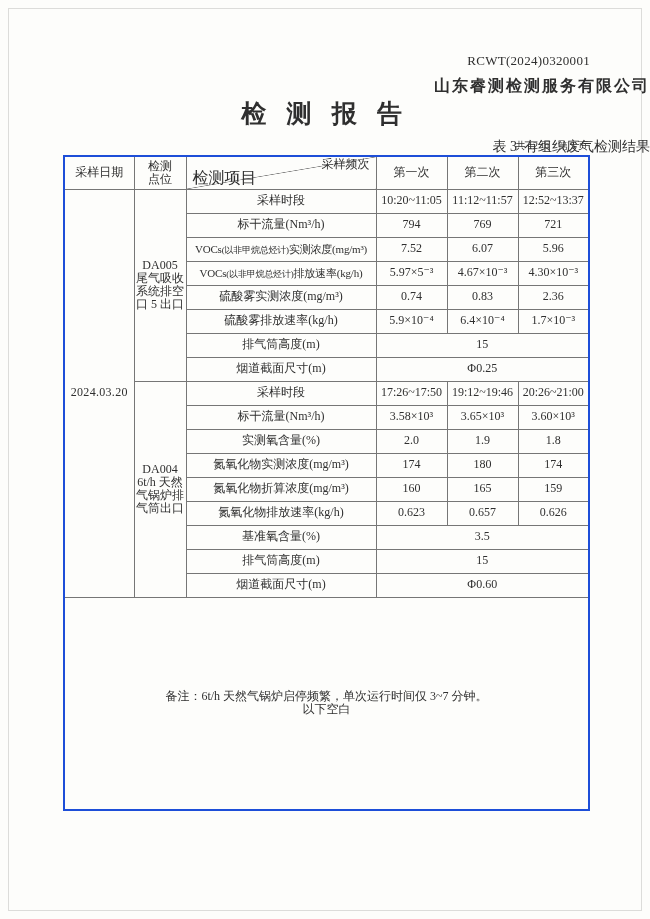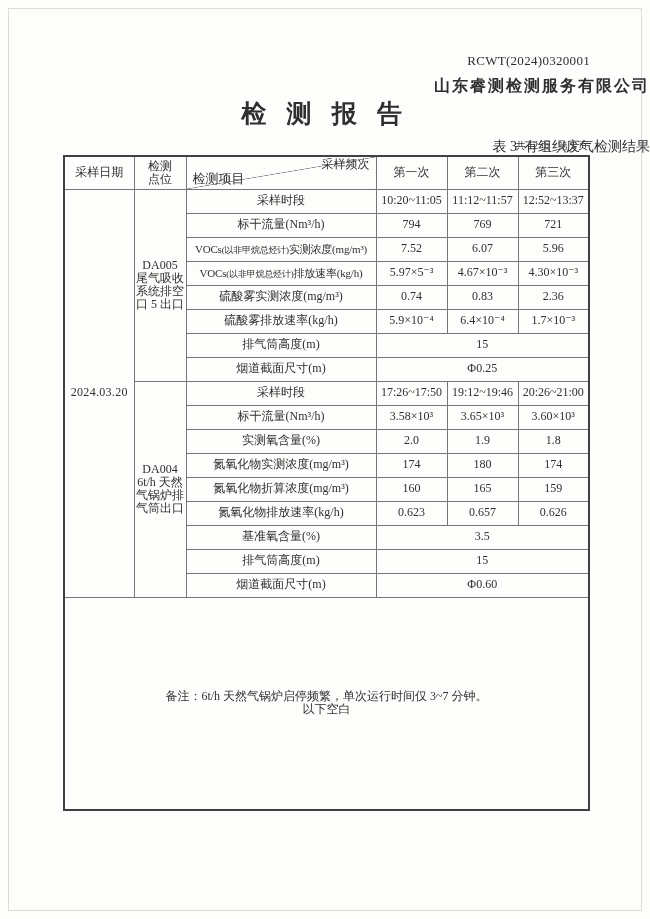--- a/index.html
+++ b/index.html
@@ -16,38 +16,38 @@
                font-size:16px; font-weight:bold; letter-spacing:2px; }
   .title     { position:absolute; top:97px; left:0; width:100%; text-align:center;
                font-size:25px; font-weight:bold; letter-spacing:7px; }
   .caption   { position:absolute; top:138px; left:0; width:100%; text-align:right;
                font-size:14px; white-space:pre;font-family:Liberation Serif, serif; }
   .pagination{ position:absolute; top:139px; right:62px; font-size:10px; white-space:pre; }
 
   table.results {
     position:absolute; left:63px; top:155px; width:525px;
     border-collapse:collapse; table-layout:fixed;
-    border:2px solid #404040;
+    border:2px solid #1d4ed8;
   }
   table.results th, table.results td {
     border:1px solid #767676; padding:0;
     text-align:center; vertical-align:middle;
     font-size:12px; font-weight:normal; line-height:1.1;
     overflow:hidden;
   }
   tr.hdr { height:33px; }
   tr.data { height:24px; }
 
   th.diag {
     position:relative; padding:0;
     background:linear-gradient(to bottom right,
       transparent calc(50% - 0.6px), #767676 50%, transparent calc(50% + 0.6px));
   }
   .diag-top    { position:absolute; top:2px;    right:6px; font-size:12px;font-family:Liberation Mono, monospace; }
-  .diag-bottom { position:absolute; bottom:2px; left:6px;  font-size:13px; }
+  .diag-bottom { position:absolute; bottom:2px; left:6px;  font-size:16px; }
 
   td.date-cell  { font-size:12.5px; letter-spacing:0.3px; }
   td.point-cell { white-space:pre-line; line-height:26px; font-size:12px; }
 
   td.lbl { font-size:12px; }
   td.lbl.voc { font-size:11px; letter-spacing:-0.2px; white-space:nowrap; }
   .lbl-sm { font-size:9px; }
 
   td.val { font-size:12px; white-space:nowrap;margin-left:36px; }
 

